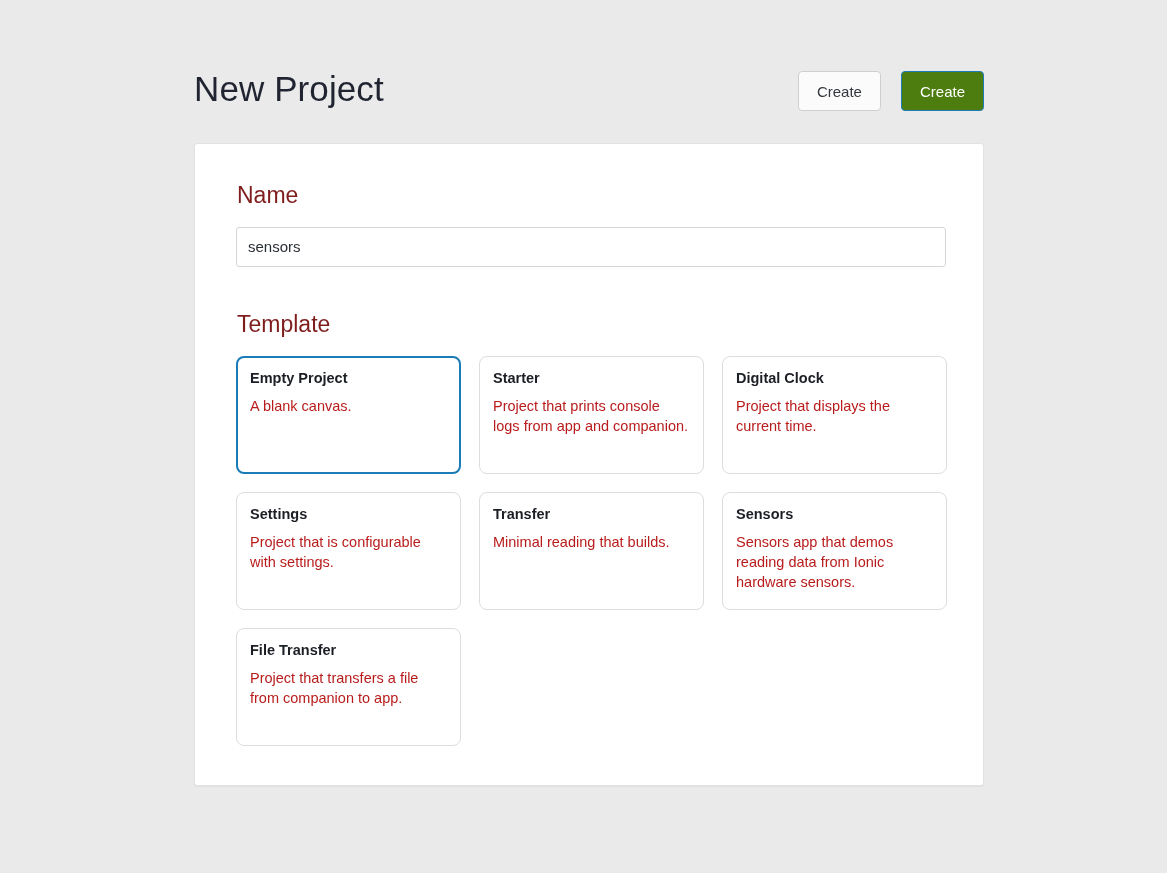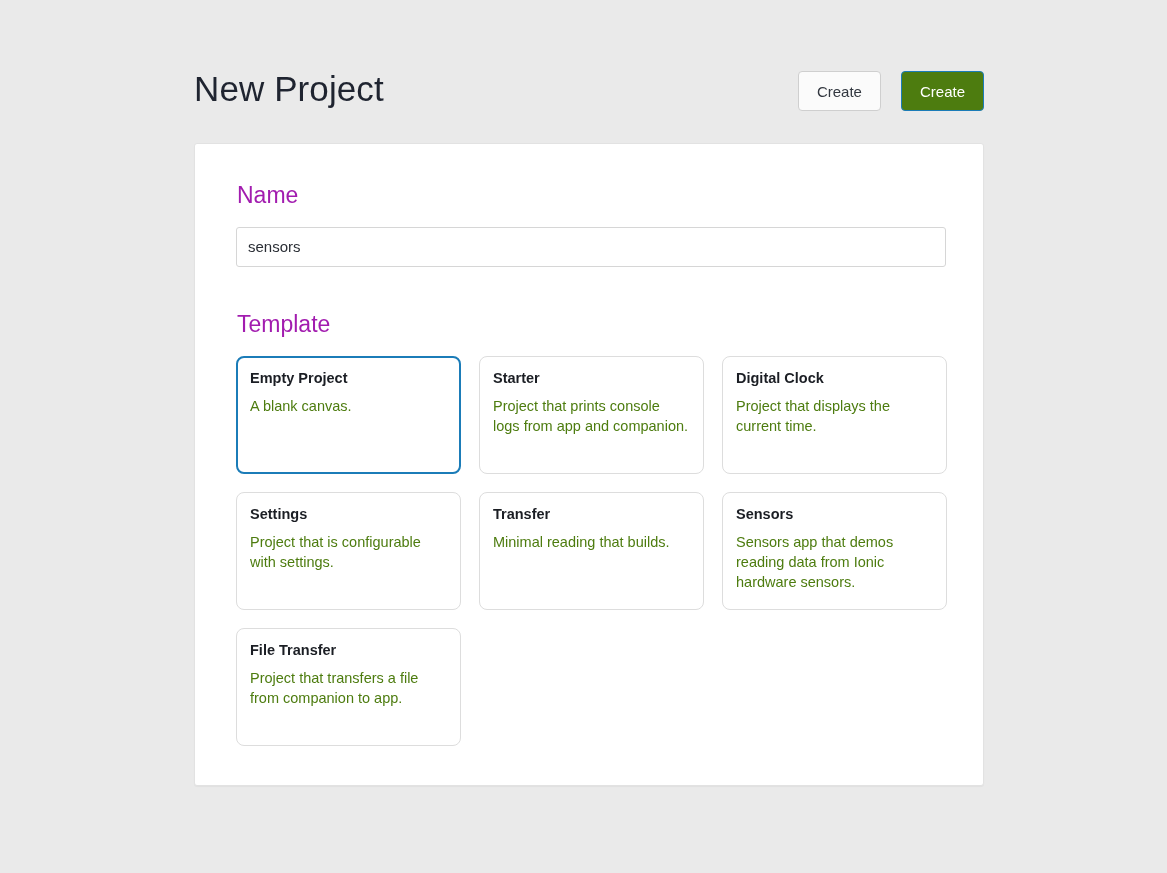--- a/index.html
+++ b/index.html
@@ -87,21 +87,21 @@
     border-radius: 3px;
     box-shadow: 0 1px 1px rgba(0,0,0,0.04);
   }
   .panel-inner {
     padding: 38px 41px 0 41px;
   }
 
   .section-label {
     font-size: 23px;
     font-weight: 400;
-    color: #a21caf;
+    color: #7f1d1d;
     margin: 0 0 17px 1px;
     line-height: 1.2;
   }
   .section-label.template {
     margin-top: 44px;
     margin-bottom: 18px;
   }
 
   .name-input {
     display: block;
@@ -143,21 +143,21 @@
   .tpl-title {
     font-size: 14.5px;
     font-weight: bold;
     color: #1b1e24;
     line-height: 1.2;
     margin: 0 0 8px 0;
   }
   .tpl-desc {
     font-size: 14.5px;
     font-weight: 400;
-    color: #4d7c0f;
+    color: #b91c1c;
     line-height: 1.39;
     margin: 0;
   }
 </style>
 </head>
 <body>
 
 <div class="page">
 
   <div class="header">

